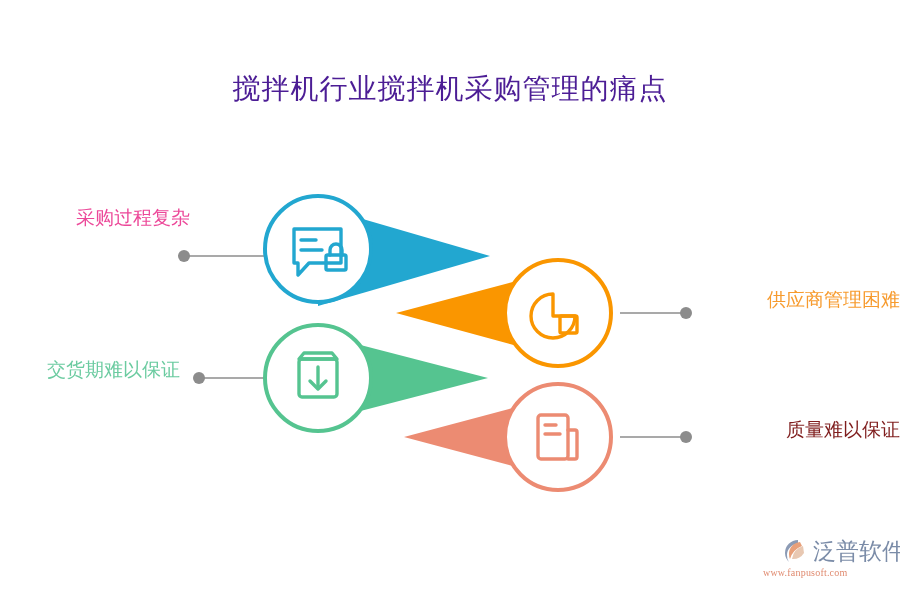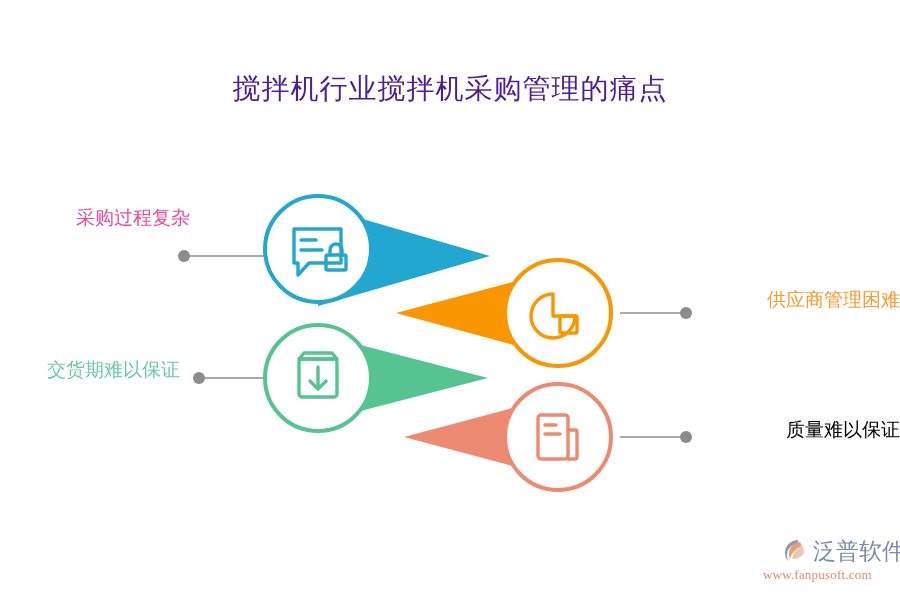--- a/index.html
+++ b/index.html
@@ -49,21 +49,21 @@
     font-size: 19px;
     white-space: nowrap;
     font-weight: 400;
   }
   .label-l { text-align: right; }
   .label-r { text-align: right; }
 
   .label-blue   { color: #ec4899; }
   .label-orange { color: #F79B2E; }
   .label-green  { color: #6BCBA0; }
-  .label-salmon { color: #000000; }
+  .label-salmon { color: #7f1d1d; }
 
   #label-1 { left: 0px;   top: 205px; width: 190px; }
   #label-2 { left: 716px; top: 287px; width: 184px; }
   #label-3 { left: 0px;   top: 357px; width: 180px; }
   #label-4 { left: 716px; top: 417px; width: 184px; }
 
   
   .watermark {
     position: absolute;
     left: 762px;
@@ -86,21 +86,21 @@
     font-size: 23px;
     color: #7B8CA8;
     letter-spacing: 0px;
     line-height: 30px;
     white-space: nowrap;
   }
   .wm-url {
     position: absolute;
     left: 1px;
     top: 31px;
-    font-size: 13px;
+    font-size: 10px;
     color: #E08B70;
     letter-spacing: 0.2px;
     white-space: nowrap;
     font-family: "Liberation Serif", "DejaVu Serif", serif;
   }
 </style>
 </head>
 <body>
 
 <div id="canvas">

